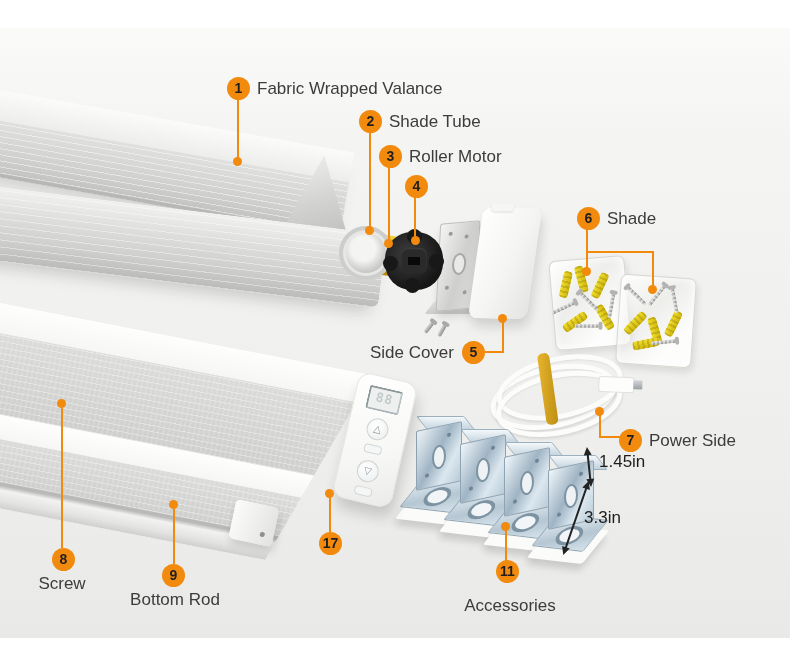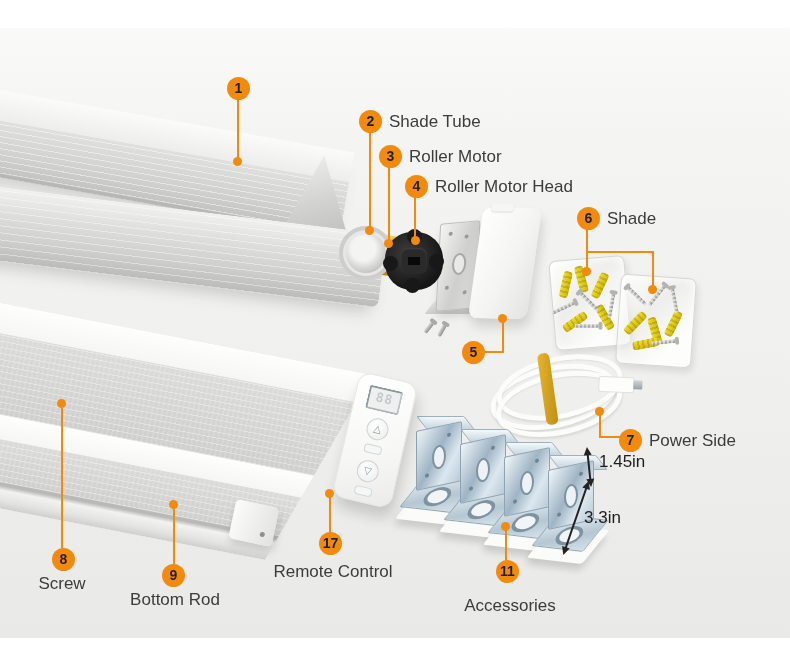--- a/index.html
+++ b/index.html
@@ -293,38 +293,39 @@
       <div class="b-dot" style="left:8px;top:44px"></div>
     </div>
   </div>
 
   <div class="dim-arrow" style="left:588px;top:450px;height:34px;transform:rotate(-6deg)"></div>
   <div class="dim-text" style="left:599px;top:452px">1.45in</div>
   <div class="dim-arrow" style="left:575px;top:482px;height:72px;transform:rotate(19deg)"></div>
   <div class="dim-text" style="left:584px;top:508px">3.3in</div>
 
   <div class="badge" style="left:227px;top:77px">1</div>
+  <div class="lbl" style="left:257px;top:78px">Fabric Wrapped Valance</div>
   <div class="vline" style="left:237px;top:99px;height:60px"></div>
   <div class="ldot" style="left:233px;top:157px"></div>
 
   <div class="badge" style="left:359px;top:110px">2</div>
   <div class="lbl" style="left:389px;top:111px">Shade Tube</div>
   <div class="vline" style="left:369px;top:132px;height:97px"></div>
   <div class="ldot" style="left:365px;top:226px"></div>
 
   <div class="badge" style="left:379px;top:145px">3</div>
   <div class="lbl" style="left:409px;top:146px">Roller Motor</div>
   <div class="vline" style="left:388px;top:167px;height:75px"></div>
   <div class="ldot" style="left:384px;top:239px"></div>
 
   <div class="badge" style="left:405px;top:175px">4</div>
-  <div class="lbl" style="left:435px;top:176px">Roller Motor Head</div>
   <div class="vline" style="left:414px;top:197px;height:42px"></div>
   <div class="ldot" style="left:411px;top:236px"></div>
 
+  <div class="lbl" style="left:348px;top:342px;width:106px;text-align:right">Side Cover</div>
   <div class="badge" style="left:462px;top:341px">5</div>
   <div class="hline" style="left:485px;top:351px;width:19px"></div>
   <div class="vline" style="left:502px;top:322px;height:31px"></div>
   <div class="ldot" style="left:498px;top:314px"></div>
 
   <div class="badge" style="left:577px;top:207px">6</div>
   <div class="lbl" style="left:607px;top:208px">Shade</div>
   <div class="vline" style="left:586px;top:229px;height:40px"></div>
   <div class="hline" style="left:586px;top:251px;width:68px"></div>
   <div class="vline" style="left:652px;top:251px;height:36px"></div>
@@ -341,21 +342,20 @@
   <div class="lbl lbl-center" style="left:62px;top:573px">Screw</div>
   <div class="vline" style="left:61px;top:408px;height:140px"></div>
   <div class="ldot" style="left:57px;top:399px"></div>
 
   <div class="badge" style="left:162px;top:564px">9</div>
   <div class="lbl lbl-center" style="left:175px;top:589px">Bottom Rod</div>
   <div class="vline" style="left:173px;top:509px;height:55px"></div>
   <div class="ldot" style="left:169px;top:500px"></div>
 
   <div class="badge" style="left:319px;top:532px">17</div>
-  <div class="lbl lbl-center" style="left:333px;top:561px">Remote Control</div>
   <div class="vline" style="left:329px;top:497px;height:35px"></div>
   <div class="ldot" style="left:325px;top:489px"></div>
 
   <div class="badge" style="left:496px;top:560px">11</div>
   <div class="lbl lbl-center" style="left:510px;top:595px">Accessories</div>
   <div class="vline" style="left:505px;top:530px;height:36px"></div>
   <div class="ldot" style="left:501px;top:522px"></div>
 </div>
 
 </body></html>

